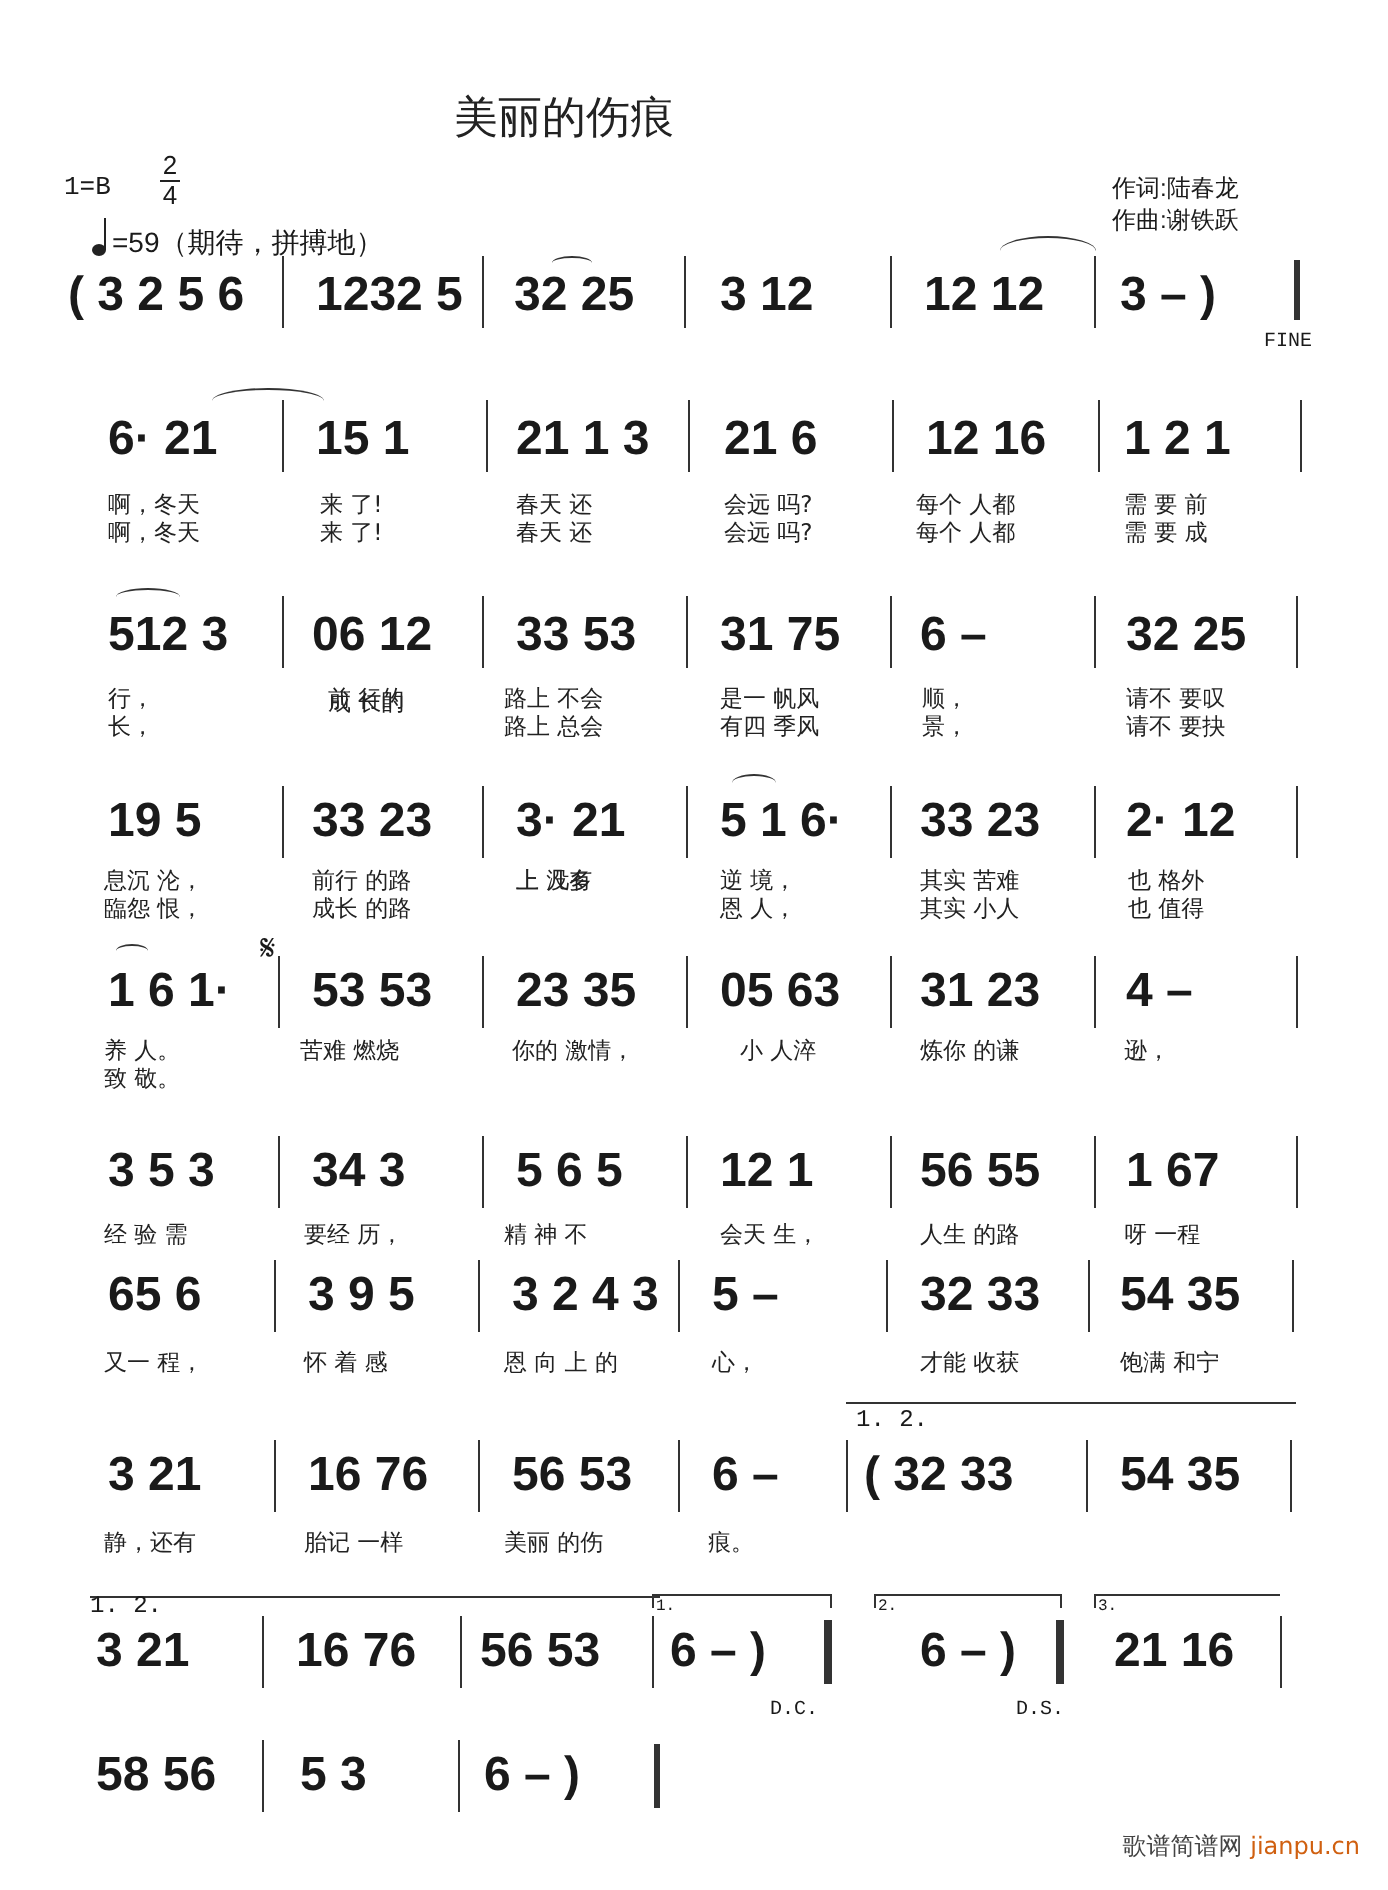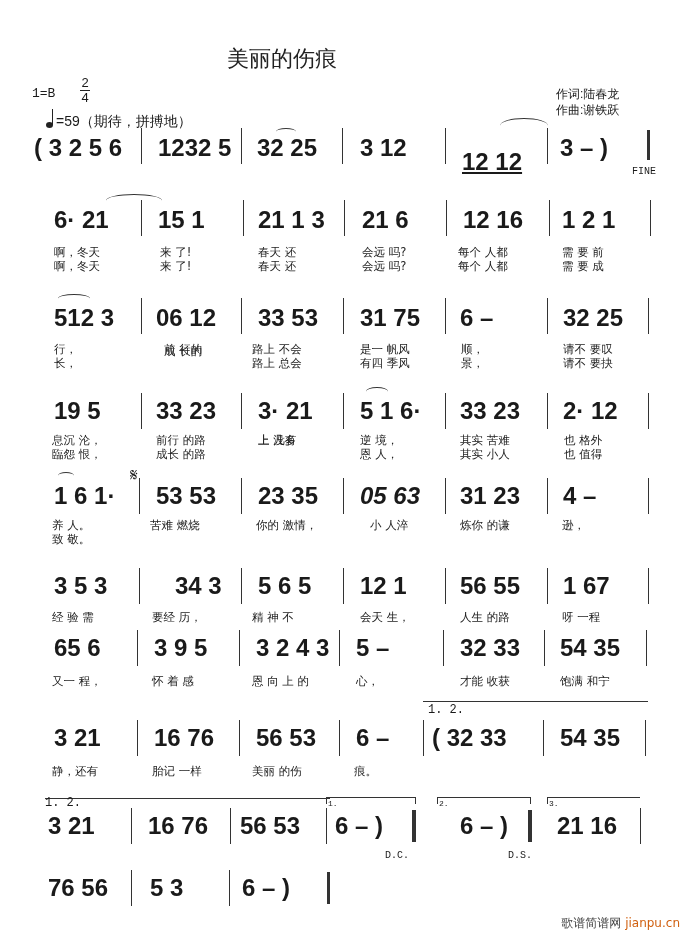--- a/index.html
+++ b/index.html
@@ -43,21 +43,21 @@
 <div class="row" style="top:128px;">
   <span class="measure" style="left:34px;top:6px;">( 3 2 5 6</span>
   <div class="barline" style="left:141px;top:0;"></div>
   <span class="measure" style="left:158px;top:6px;">1232 5</span>
   <div class="barline" style="left:241px;top:0;"></div>
   <span class="measure" style="left:257px;top:6px;">32 25</span>
   <div class="slur" style="left:276px;top:0;width:20px;height:6px;"></div>
   <div class="barline" style="left:342px;top:0;"></div>
   <span class="measure" style="left:360px;top:6px;">3 12</span>
   <div class="barline" style="left:445px;top:0;"></div>
-  <span class="measure" style="left:462px;top:20px;text-decoration:underline;">12 12</span>
+  <span class="measure" style="left:462px;top:6px;">12 12</span>
   <div class="slur" style="left:500px;top:-10px;width:48px;height:14px;"></div>
   <div class="barline" style="left:547px;top:0;"></div>
   <span class="measure" style="left:560px;top:6px;">3 – )</span>
   <div class="thick" style="left:647px;top:2px;height:30px;width:3px;"></div>
   <span class="small" style="left:632px;top:38px;">FINE</span>
 </div>
 
 <div class="row" style="top:200px;">
   <span class="measure" style="left:54px;top:6px;">6· 21</span>
   <div class="slur" style="left:106px;top:-6px;width:56px;height:12px;"></div>
@@ -147,40 +147,40 @@
 
 <div class="row" style="top:478px;">
   <span class="measure" style="left:54px;top:4px;">1 6 1·</span>
   <div class="slur" style="left:58px;top:-6px;width:16px;height:6px;"></div>
   <span class="abs" style="left:130px;top:-14px;font-size:18px;">𝄋</span>
   <div class="barline" style="left:139px;top:0;"></div>
   <span class="measure" style="left:156px;top:4px;">53 53</span>
   <div class="barline" style="left:241px;top:0;"></div>
   <span class="measure" style="left:258px;top:4px;">23 35</span>
   <div class="barline" style="left:343px;top:0;"></div>
-  <span class="measure" style="left:360px;top:4px;font-style:italic;">05 63</span>
+  <span class="measure" style="left:360px;top:4px;">05 63</span>
   <div class="barline" style="left:445px;top:0;"></div>
   <span class="measure" style="left:460px;top:4px;">31 23</span>
   <div class="barline" style="left:547px;top:0;"></div>
   <span class="measure" style="left:563px;top:4px;">4 –</span>
   <div class="barline" style="left:648px;top:0;"></div>
 
   <span class="lyric" style="left:52px;top:40px;">养 人。</span>
   <span class="lyric" style="left:150px;top:40px;">苦难 燃烧</span>
   <span class="lyric" style="left:256px;top:40px;">你的 激情，</span>
   <span class="lyric" style="left:370px;top:40px;">小 人淬</span>
   <span class="lyric" style="left:460px;top:40px;">炼你 的谦</span>
   <span class="lyric" style="left:562px;top:40px;">逊，</span>
   <span class="lyric" style="left:52px;top:54px;">致 敬。</span>
 </div>
 
 <div class="row" style="top:568px;">
   <span class="measure" style="left:54px;top:4px;">3 5 3</span>
   <div class="barline" style="left:139px;top:0;"></div>
-  <span class="measure" style="left:156px;top:4px;margin-left:19px;">34 3</span>
+  <span class="measure" style="left:156px;top:4px;">34 3</span>
   <div class="barline" style="left:241px;top:0;"></div>
   <span class="measure" style="left:258px;top:4px;">5 6 5</span>
   <div class="barline" style="left:343px;top:0;"></div>
   <span class="measure" style="left:360px;top:4px;">12 1</span>
   <div class="barline" style="left:445px;top:0;"></div>
   <span class="measure" style="left:460px;top:4px;">56 55</span>
   <div class="barline" style="left:547px;top:0;"></div>
   <span class="measure" style="left:563px;top:4px;">1 67</span>
   <div class="barline" style="left:648px;top:0;"></div>
   <span class="lyric" style="left:52px;top:42px;">经 验 需</span>
@@ -252,21 +252,21 @@
   <div class="thick" style="left:412px;top:2px;height:32px;"></div>
   <span class="small" style="left:385px;top:42px;">D.C.</span>
   <span class="measure" style="left:460px;top:4px;">6 – )</span>
   <div class="thick" style="left:528px;top:2px;height:32px;"></div>
   <span class="small" style="left:508px;top:42px;text-align:center;">D.S.</span>
   <span class="measure" style="left:557px;top:4px;">21 16</span>
   <div class="barline" style="left:640px;top:0;"></div>
 </div>
 
 <div class="row" style="top:870px;">
-  <span class="measure" style="left:48px;top:4px;">76 56</span>
+  <span class="measure" style="left:48px;top:4px;">58 56</span>
   <div class="barline" style="left:131px;top:0;"></div>
   <span class="measure" style="left:150px;top:4px;">5 3</span>
   <div class="barline" style="left:229px;top:0;"></div>
   <span class="measure" style="left:242px;top:4px;">6 – )</span>
   <div class="thick" style="left:327px;top:2px;height:32px;width:3px;"></div>
 </div>
 
 <div class="abs watermark"><span style="color:#444;font-family:'DejaVu Serif',serif;">歌谱简谱网</span> <span>jianpu.cn</span></div>
 
 </body></html>

